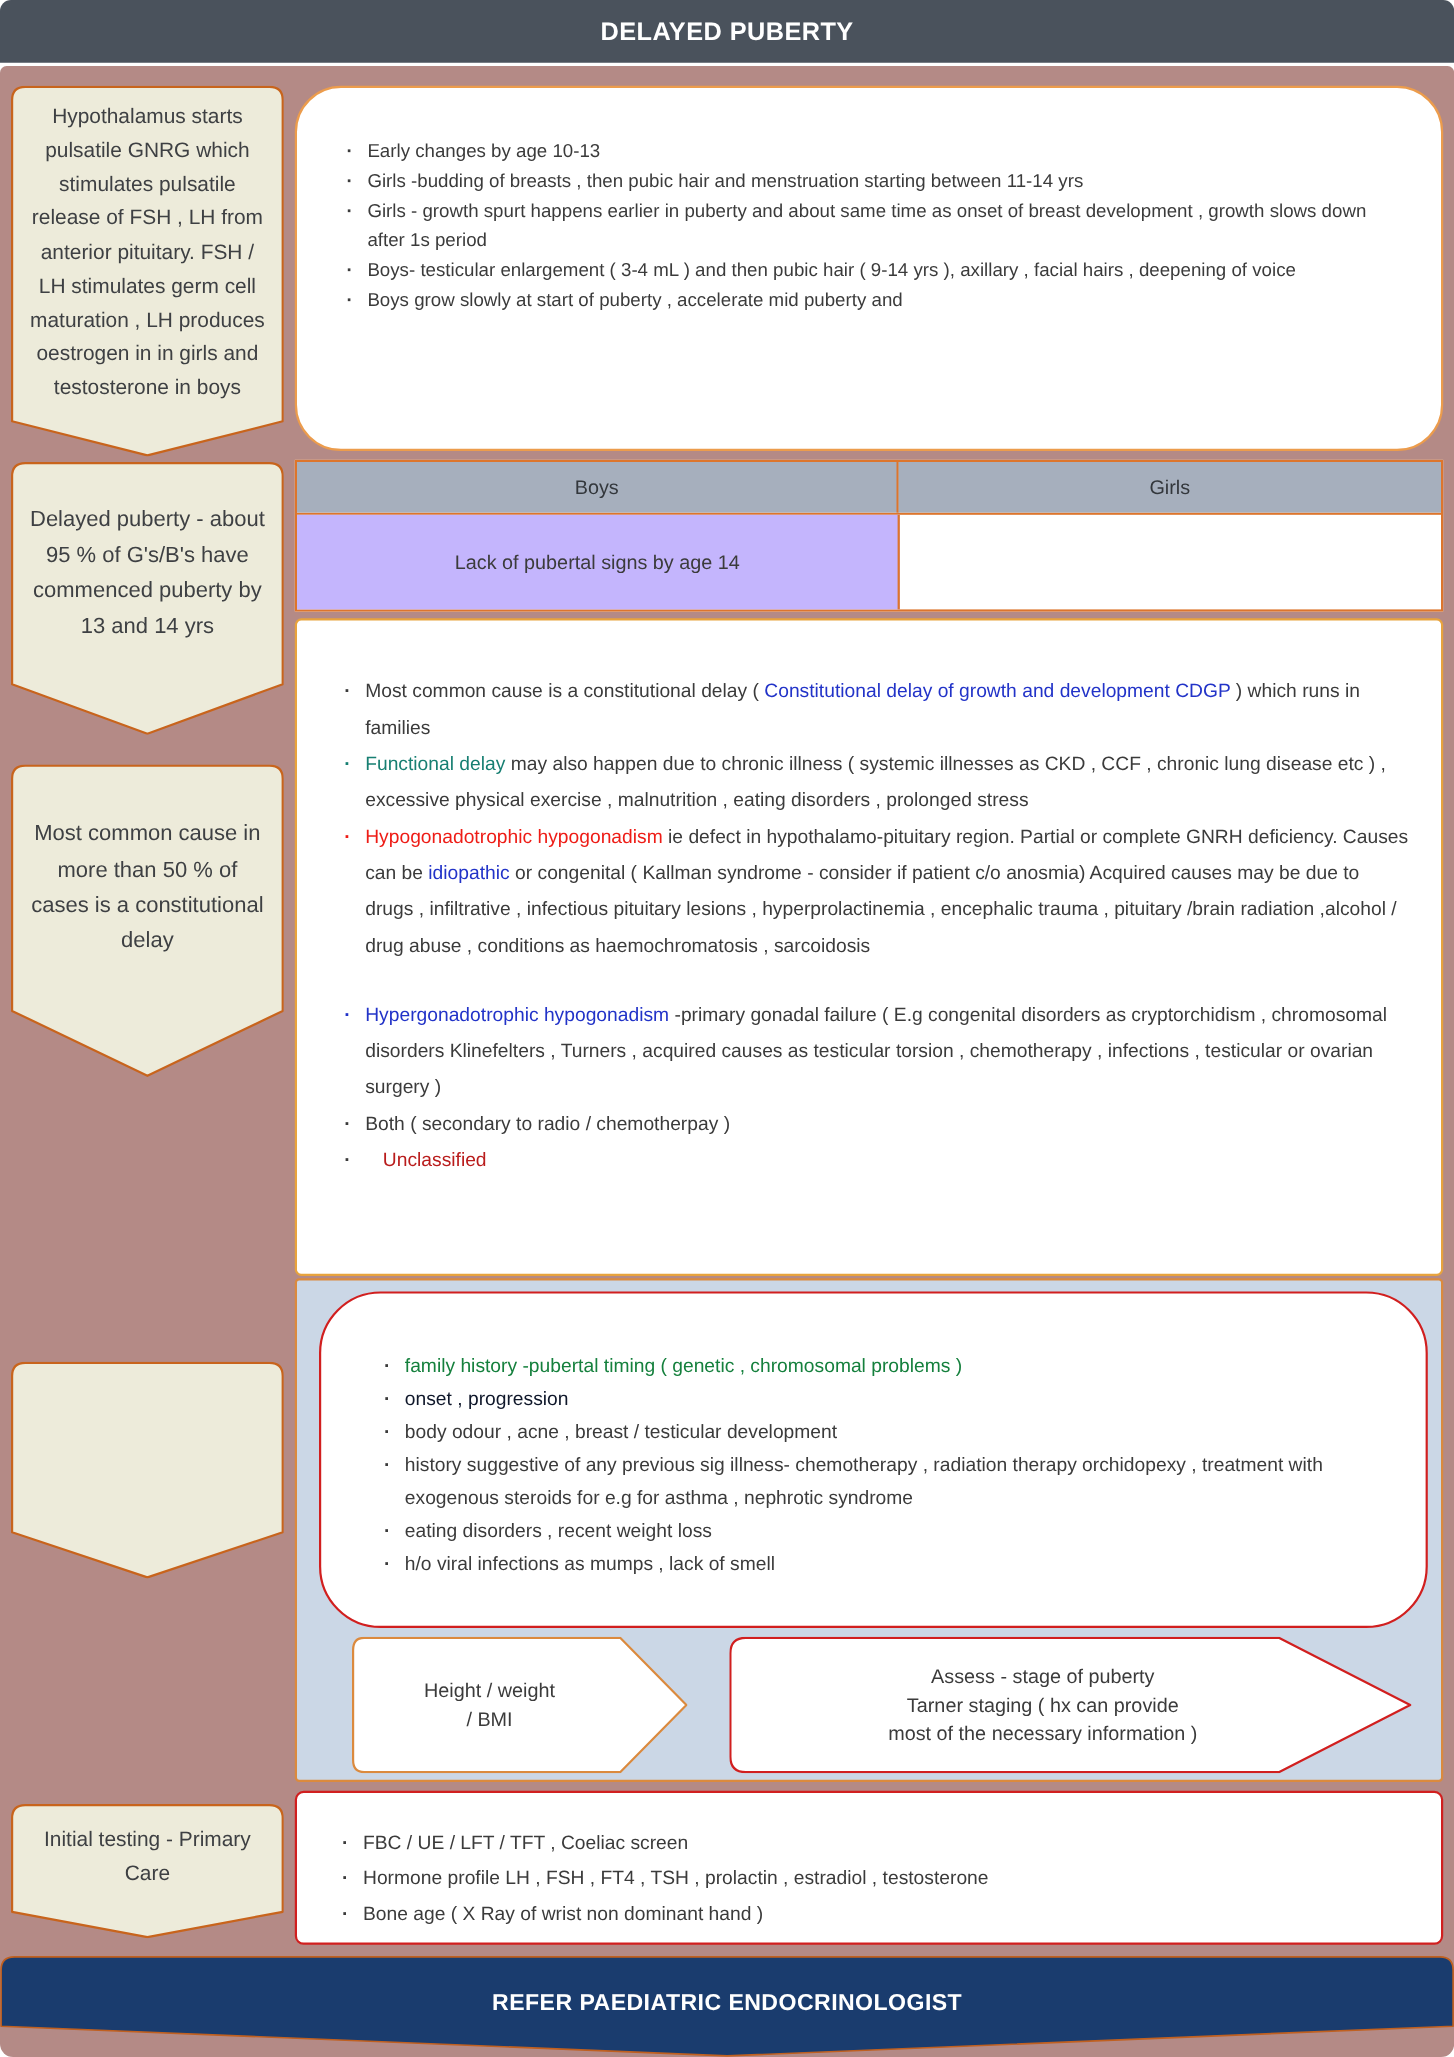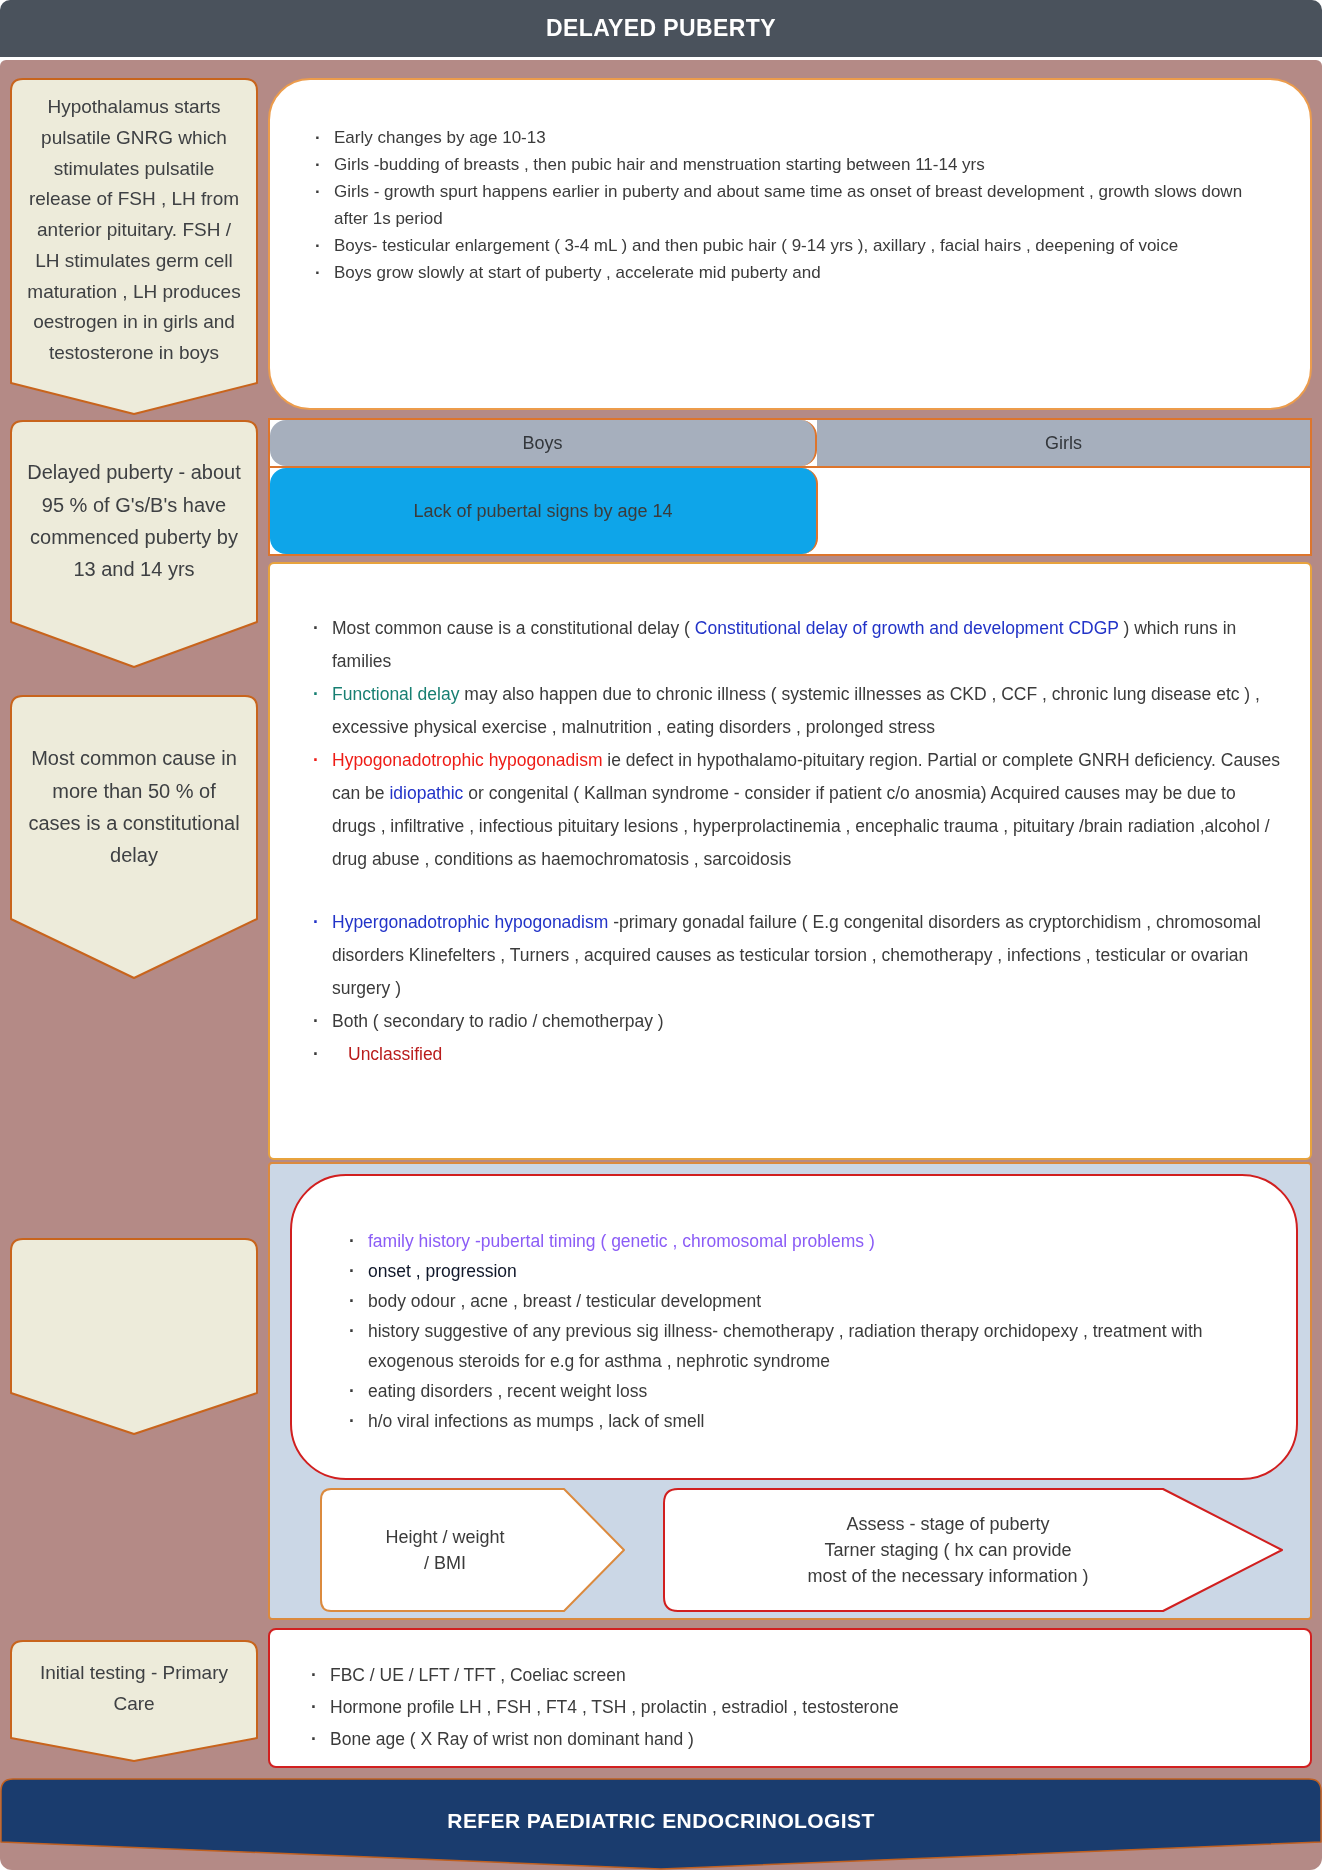--- a/index.html
+++ b/index.html
@@ -27,23 +27,23 @@
   .rounded-big{border-radius:42px;border:2px solid #EC9C4C;}
 
   .b-line{position:relative;padding-left:24px;color:#3B3B3B;}
   .b-line .dot{position:absolute;left:5px;top:0;font-weight:bold;}
 
   
   .ctable{position:absolute;left:268px;top:418px;width:1044px;border:2px solid #DD752C;background:#fff;}
   .ctable .trow{display:flex;}
   .ctable .hcell{background:#A6AFBD;height:46px;display:flex;align-items:center;justify-content:center;
                  font-size:18px;color:#33373C;}
-  .ctable .bcell{background:#0ea5e9;height:86px;display:flex;align-items:center;justify-content:center;
+  .ctable .bcell{background:#c4b5fd;height:86px;display:flex;align-items:center;justify-content:center;
                  font-size:18px;color:#3B3B3B;}
-  .c-left{width:548px;border-right:2px solid #DD752C;border-radius:16px;}
+  .c-left{width:548px;border-right:2px solid #DD752C;}
   .c-right{width:494px;}
   .hdr-row{border-bottom:2px solid #DD752C;}
 
   
   .causes{left:268px;top:562px;width:1044px;height:598px;border:2px solid #E8A33D;border-radius:6px;
           padding:48px 28px 0 38px;font-size:17.5px;line-height:33px;}
 
   
   .panel-blue{position:absolute;left:268px;top:1162px;width:1044px;height:458px;background:#CBD7E6;
               border:2px solid #DB8A3E;border-radius:4px;}
@@ -140,21 +140,21 @@
         <div class="b-line" style="margin-top: 30px;"><span class="dot" style="color: rgb(34, 51, 200);">·</span><span style="color: rgb(34, 51, 200);">Hypergonadotrophic hypogonadism</span><span style="color: rgb(59, 59, 59);"> -primary gonadal failure ( E.g congenital disorders as cryptorchidism , chromosomal disorders Klinefelters , Turners , acquired causes as testicular torsion , chemotherapy , infections , testicular or ovarian surgery )</span></div>
         <div class="b-line"><span class="dot" style="color: rgb(59, 59, 59);">·</span><span style="color: rgb(59, 59, 59);">Both ( secondary to radio / chemotherpay )</span></div>
         <div class="b-line"><span class="dot" style="color: rgb(59, 59, 59);">·</span><span style="color: #b91c1c; margin-left: 16px;">Unclassified</span></div>
       </div>
   </div>
 
   <div class="panel-blue"></div>
 
   <div class="assess-box">
     <div>
-        <div class="b-line"><span class="dot" style="color: rgb(59, 59, 59);">·</span><span style="color: #8b5cf6;">family history -pubertal timing ( genetic , chromosomal problems )</span></div>
+        <div class="b-line"><span class="dot" style="color: rgb(59, 59, 59);">·</span><span style="color: #15803d;">family history -pubertal timing ( genetic , chromosomal problems )</span></div>
         <div class="b-line"><span class="dot" style="color: rgb(59, 59, 59);">·</span><span style="color: #0f172a;">onset , progression</span></div>
         <div class="b-line"><span class="dot" style="color: rgb(59, 59, 59);">·</span><span style="color: rgb(59, 59, 59); text-align: center;">body odour , acne , breast / testicular development</span></div>
         <div class="b-line"><span class="dot" style="color: rgb(59, 59, 59);">·</span><span style="color: rgb(59, 59, 59);">history suggestive of any previous sig illness- chemotherapy , radiation therapy  orchidopexy , treatment with exogenous steroids for e.g for asthma , nephrotic syndrome</span></div>
         <div class="b-line"><span class="dot" style="color: rgb(59, 59, 59);">·</span><span style="color: rgb(59, 59, 59);">eating disorders , recent weight loss</span></div>
         <div class="b-line"><span class="dot" style="color: rgb(59, 59, 59);">·</span><span style="color: rgb(59, 59, 59);">h/o viral infections as mumps , lack of smell</span></div>
       </div>
   </div>
 
   <div class="arrow-wrap" style="left:320px;top:1488px;width:305px;height:124px;">
     <svg width="305" height="124" viewBox="0 0 305 124">

